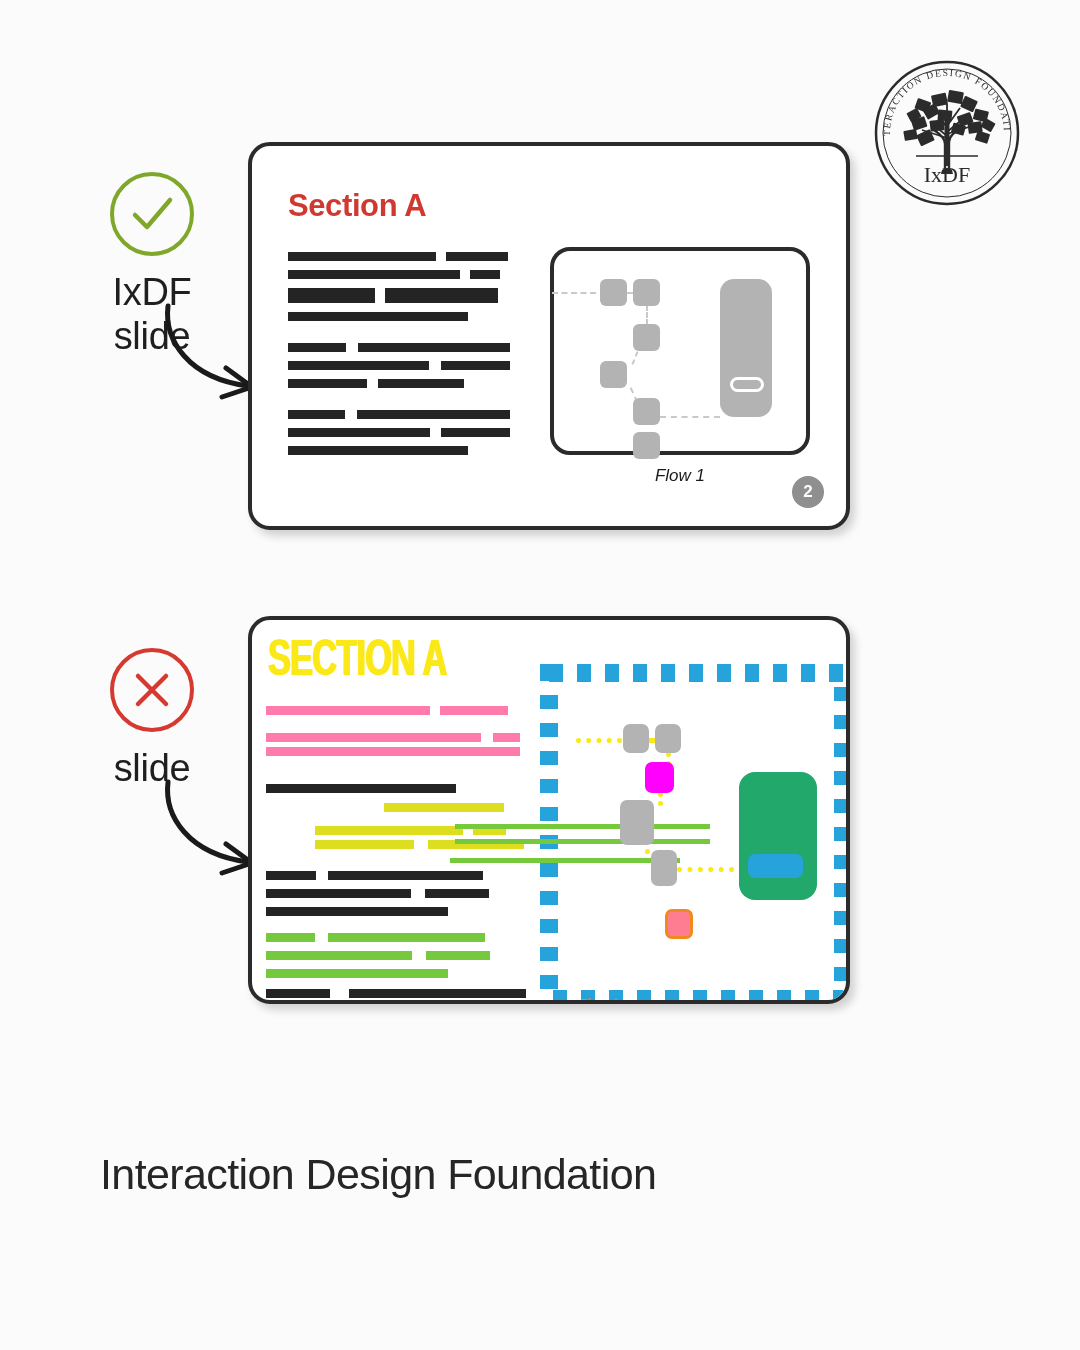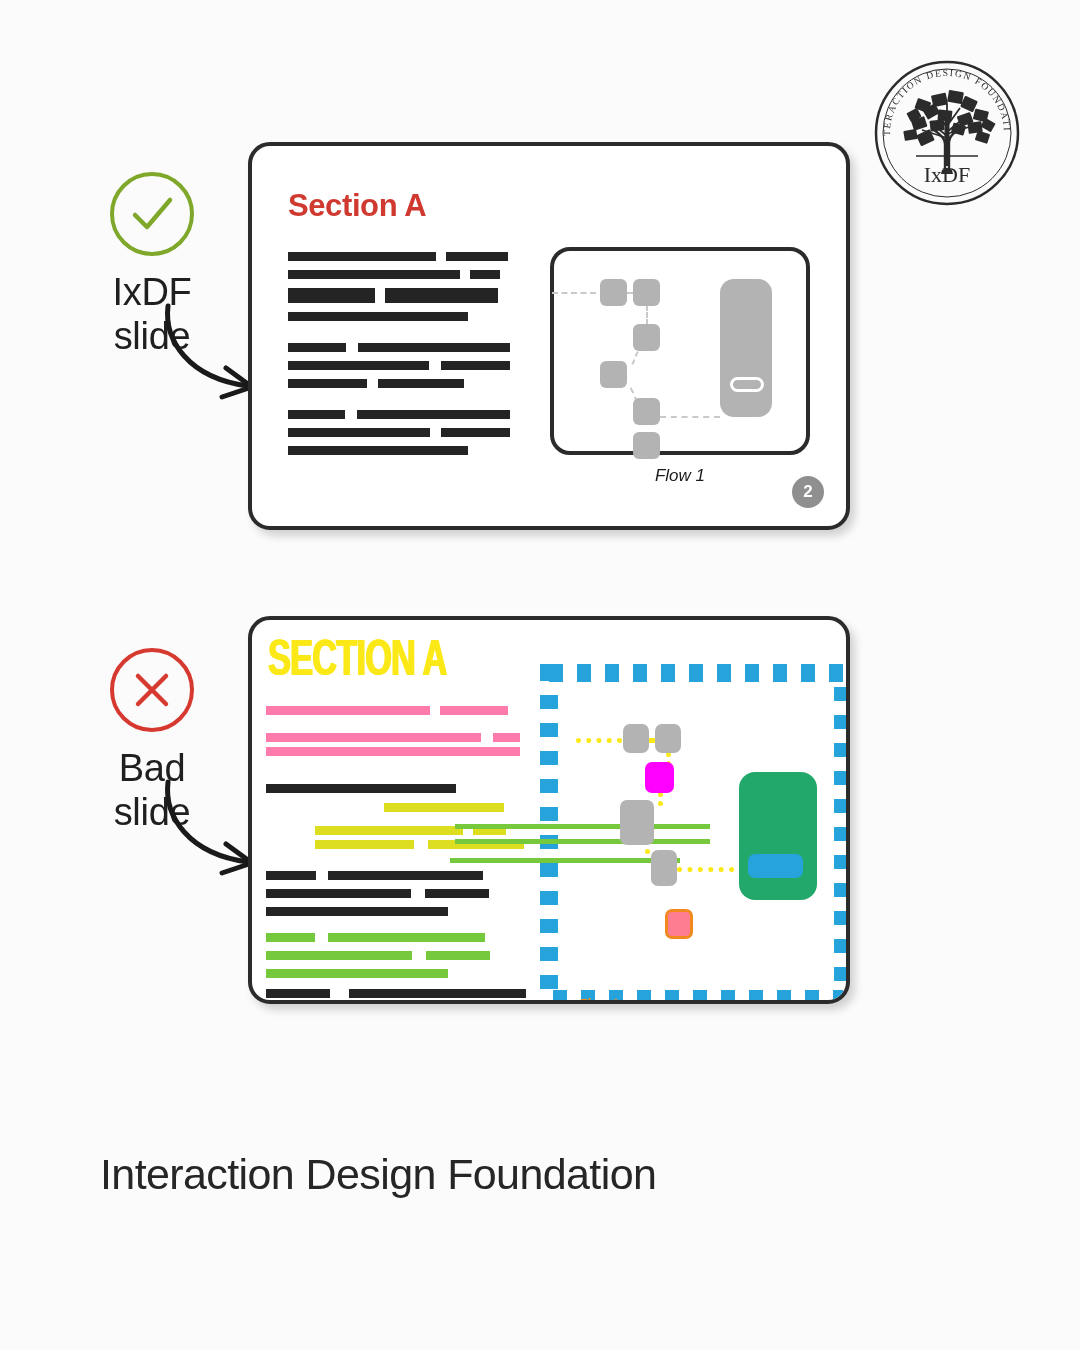--- a/index.html
+++ b/index.html
@@ -176,21 +176,20 @@
     </div>
   </div>
 
   <div class="annot annot-bad">
     <div class="badge-circle bad">
       <svg viewBox="0 0 76 76">
         <path d="M24 24 L52 52 M52 24 L24 52" fill="none" stroke="#d6392f" stroke-width="4.5" stroke-linecap="round"></path>
       </svg>
     </div>
     <div class="annot-label">
-      <div>Bad</div>
       <div>slide</div>
     </div>
     <div class="arrow">
       <svg viewBox="0 0 130 110" xmlns="http://www.w3.org/2000/svg">
         <path d="M20 8 C16 42, 40 80, 100 88" fill="none" stroke="#1a1a1a" stroke-width="5" stroke-linecap="round"></path>
         <path d="M78 70 L104 89 L74 99" fill="none" stroke="#1a1a1a" stroke-width="5" stroke-linecap="round" stroke-linejoin="round"></path>
       </svg>
     </div>
   </div>
 

